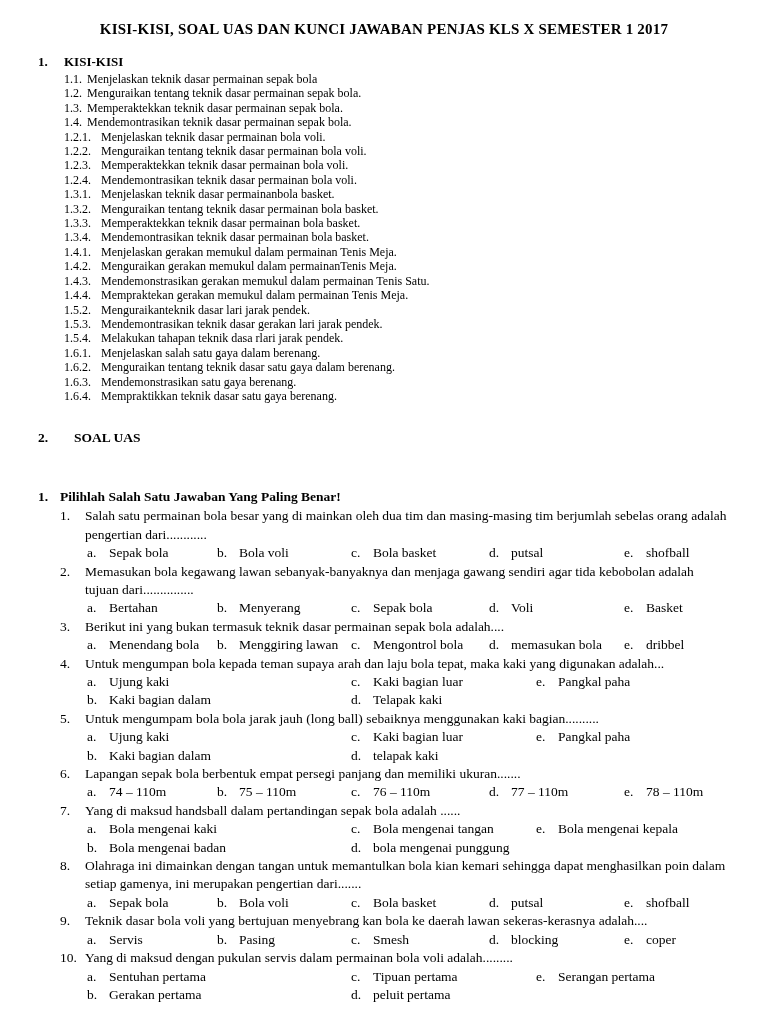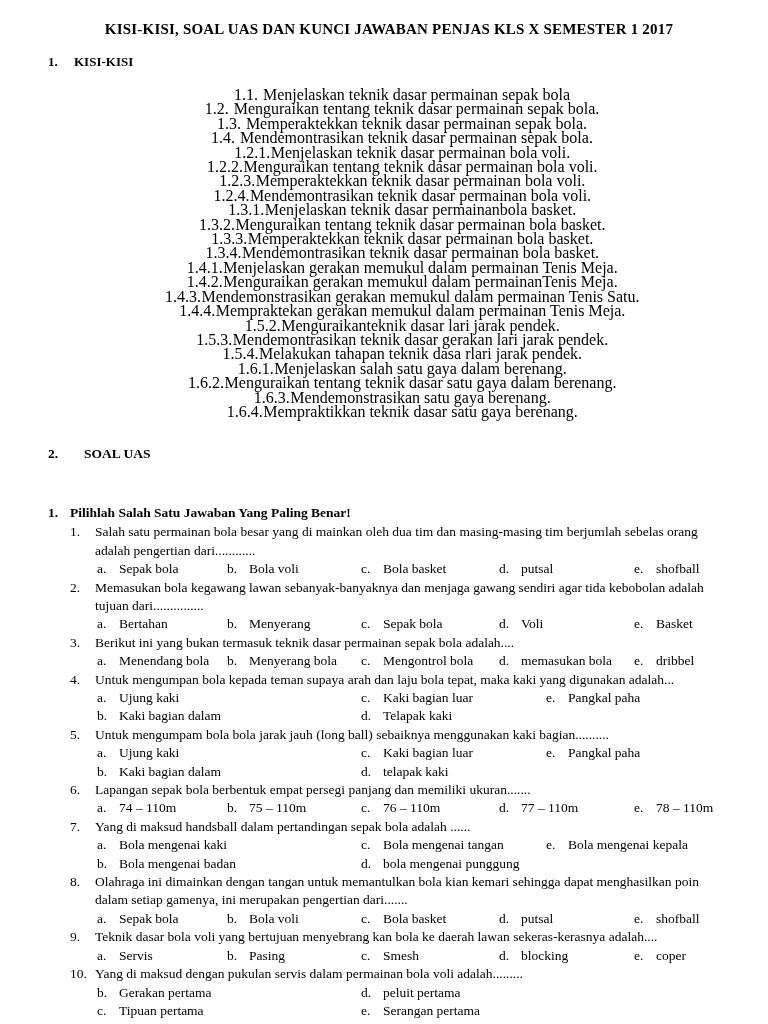--- a/index.html
+++ b/index.html
@@ -2,29 +2,29 @@
 <html><head>
 <meta charset="utf-8">
 <style>
   * { margin:0; padding:0; box-sizing:border-box; }
   html, body { background:#ffffff; }
   body {
     width:768px; height:1024px; overflow:hidden;
     font-family:"Liberation Serif", serif;
     color:#000;
   }
-  .page { padding:20px 38px 0 48px; }
+  .page { padding:20px 38px 0 38px; }
   .doc-title {
     text-align:center; font-weight:bold; font-size:15px; line-height:19px;
     letter-spacing:.2px;
   }
   .sec-head { display:flex; font-weight:bold; }
   .kisi-head { font-size:13px; margin-top:15px; line-height:16px; }
   .kisi-head .sec-num { width:26px; flex:0 0 26px; }
-  .kisi-list { margin-left:26px; margin-top:18px; font-size:16px; line-height:14.4px;text-align:center; }
+  .kisi-list { margin-left:26px; margin-top:2px; font-size:12px; line-height:14.4px; }
   .kisi-item { white-space:nowrap; }
   .kisi-item .k-num { display:inline-block; }
   .kisi-item.tabbed .k-num { width:37px; }
   .kisi-item:not(.tabbed) .k-num { margin-right:5px; }
   .soal-head { font-size:13.5px; margin-top:26px; line-height:17px; }
   .soal-head .sec-num { width:36px; flex:0 0 36px; }
   .instruction { display:flex; font-weight:bold; font-size:13.5px; margin-top:42px; line-height:18px; }
   .instruction .ins-num { width:22px; flex:0 0 22px; }
   .questions { margin-left:22px; margin-top:1px; font-size:13.5px; line-height:18.4px; }
   .q-head { display:flex; }
@@ -114,21 +114,21 @@
           <span class="opt"><span class="o-label">e.</span><span class="o-text">Basket</span></span>
         </div>
       </div>
       <div class="question">
         <div class="q-head">
           <span class="q-num">3.</span>
           <span class="q-text">Berikut ini yang bukan termasuk teknik dasar permainan sepak bola adalah....</span>
         </div>
         <div class="q-options row5">
           <span class="opt"><span class="o-label">a.</span><span class="o-text">Menendang bola</span></span>
-          <span class="opt"><span class="o-label">b.</span><span class="o-text">Menyerang bola</span></span>
+          <span class="opt"><span class="o-label">b.</span><span class="o-text">Menggiring lawan</span></span>
           <span class="opt"><span class="o-label">c.</span><span class="o-text">Mengontrol bola</span></span>
           <span class="opt"><span class="o-label">d.</span><span class="o-text">memasukan bola</span></span>
           <span class="opt"><span class="o-label">e.</span><span class="o-text">dribbel</span></span>
         </div>
       </div>
       <div class="question">
         <div class="q-head">
           <span class="q-num">4.</span>
           <span class="q-text">Untuk mengumpan bola kepada teman supaya arah dan laju bola tepat, maka kaki yang digunakan adalah...</span>
         </div>
@@ -204,20 +204,21 @@
           <span class="opt"><span class="o-label">d.</span><span class="o-text">blocking</span></span>
           <span class="opt"><span class="o-label">e.</span><span class="o-text">coper</span></span>
         </div>
       </div>
       <div class="question">
         <div class="q-head">
           <span class="q-num">10.</span>
           <span class="q-text">Yang di maksud dengan pukulan servis dalam permainan bola voli adalah.........</span>
         </div>
         <div class="q-options grid3">
+          <span class="opt"><span class="o-label">a.</span><span class="o-text">Sentuhan pertama</span></span>
           <span class="opt"><span class="o-label">b.</span><span class="o-text">Gerakan pertama</span></span>
           <span class="opt"><span class="o-label">c.</span><span class="o-text">Tipuan pertama</span></span>
           <span class="opt"><span class="o-label">d.</span><span class="o-text">peluit pertama</span></span>
           <span class="opt"><span class="o-label">e.</span><span class="o-text">Serangan pertama</span></span>
         </div>
       </div>
     </div>
 
 </div>
 

